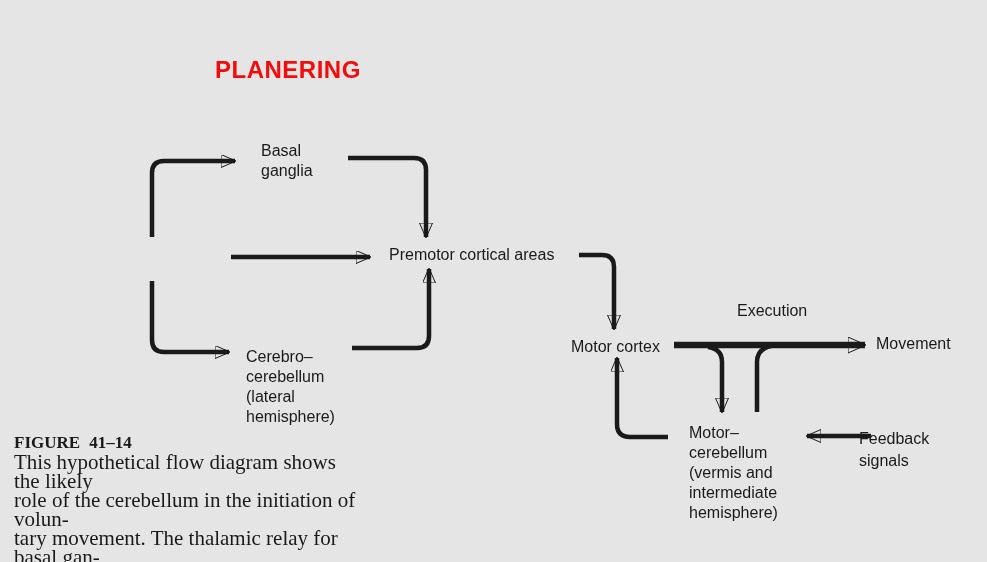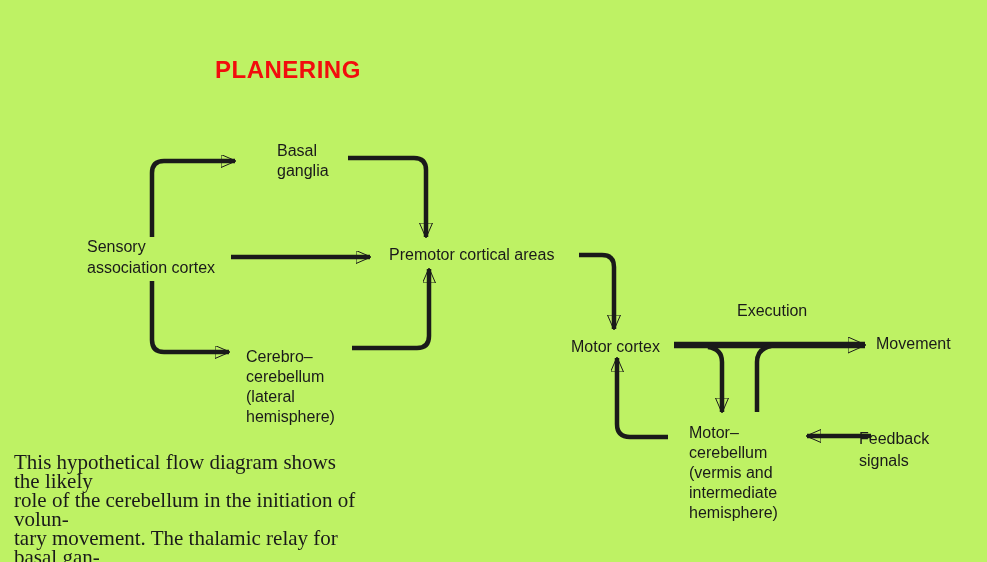--- a/index.html
+++ b/index.html
@@ -1,20 +1,20 @@
 <!DOCTYPE html>
 <html><head>
 <meta charset="utf-8">
 <style>
   * { margin: 0; padding: 0; box-sizing: border-box; }
   html, body { width: 987px; height: 562px; background: #ffffff; overflow: hidden; }
   #canvas {
     position: relative;
     width: 987px; height: 562px;
-    background: #bef264;
+    background: #e5e5e5;
     font-family: "Liberation Sans", sans-serif;
     color: #1a1a1a;
   }
   #wiring { position: absolute; left: 0; top: 0; width: 987px; height: 562px; }
   #wiring path { stroke: #1a1a1a; fill: none; }
   .lbl {
     position: absolute;
     font-size: 16px;
     line-height: 20px;
     white-space: pre-line;
@@ -40,21 +40,21 @@
     position: absolute;
     left: 14px; top: 453px;
     font-family: "Liberation Serif", serif;
     font-size: 21px;
     line-height: 19px;
     white-space: pre-line;
     width: 350px;
   }
   
   .p-planning   { left: 184px; top: 103px; }
-  .p-basal      { left: 261px; top: 141px; margin-left: 16px; }
+  .p-basal      { left: 261px; top: 141px; }
   .p-sensory    { left: 87px;  top: 236px; line-height: 21px; }
   .p-premotor   { left: 389px; top: 245px; }
   .p-cerebro    { left: 246px; top: 303px; margin-top: 44px; }
   .p-execution  { left: 697px; top: 301px; margin-left: 40px; }
   .p-motor      { left: 571px; top: 337px; }
   .p-movement   { left: 876px; top: 334px; text-align: center; }
   .p-spino      { left: 689px; top: 423px; }
   .p-feedback   { left: 859px; top: 410px; line-height: 22px; margin-top: 18px; }
   .p-planering  { left: 215px; top: 56px; }
   .p-utforande  { left: 669px; top: 233px; }
@@ -86,37 +86,36 @@
     <path d="M 871 436 L 807 436" stroke-width="4.5" marker-end="url(#ah)"></path>
     <path d="M 668 437 L 630 437 Q 617 437 617 424 L 617 358" stroke-width="4.5" marker-end="url(#ah)"></path>
   </svg>
 
   <div class="heading p-planering" style="color: rgb(242, 13, 13);">PLANERING</div>
 
   <div class="lbl p-execution">Execution</div>
 
   <div class="lbl p-basal">Basal
 ganglia</div>
-  <div class="lbl p-sensory">Sensory
-association cortex</div>
   <div class="lbl p-premotor">Premotor cortical areas</div>
   <div class="lbl p-cerebro">Cerebro–
 cerebellum
 (lateral
 hemisphere)</div>
   <div class="lbl p-motor">Motor cortex</div>
   <div class="lbl p-movement">Movement</div>
   <div class="lbl p-spino">Motor–
 cerebellum
 (vermis and
 intermediate
 hemisphere)</div>
   <div class="lbl p-feedback">Feedback
 signals</div>
 
+  <div class="cap-title">FIGURE 41–14</div>
   <div class="cap-body">This hypothetical flow diagram shows the likely
 role of the cerebellum in the initiation of volun-
 tary movement. The thalamic relay for basal gan-
 glia, cerebellar, and somatic sensory input is
 omitted for simplicity. (Adapted from Allen and
 Tsukahara, 1974.)</div>
 
 </div>
 
 </body></html>

